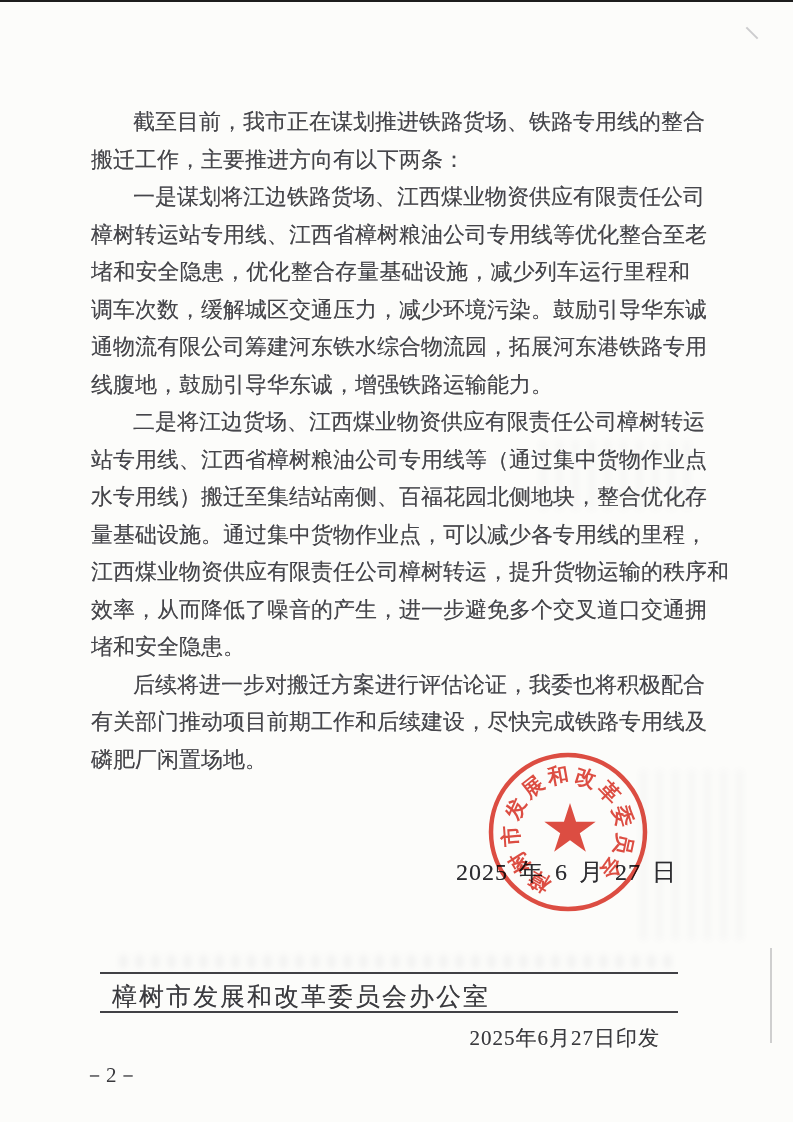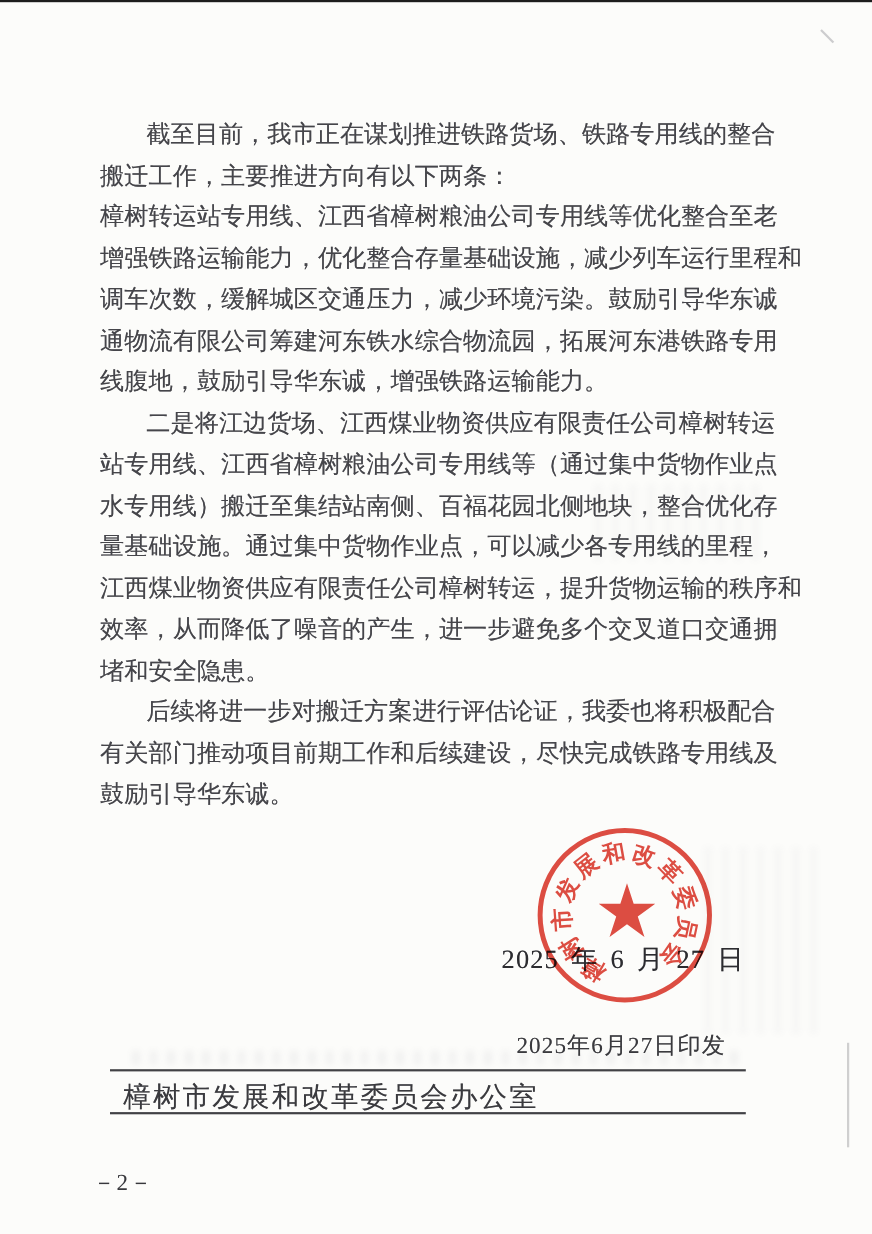--- a/index.html
+++ b/index.html
@@ -52,21 +52,21 @@
   
   .footer-rule{position:absolute;left:100px;width:578px;height:2px;background:#414145;}
   .footer-rule.top{top:972px;}
   .footer-rule.bottom{top:1011px;}
   #footer-issuer{
     position:absolute;left:112px;top:980px;
     font-size:25px;color:#3a3a3e;letter-spacing:2px;white-space:nowrap;
     text-shadow:0 0 .6px rgba(60,60,65,.5);
   }
   #footer-printdate{
-    position:absolute;right:133px;top:936px;
+    position:absolute;right:133px;top:1024px;
     font-size:21px;color:#3a3a3e;letter-spacing:1px;white-space:nowrap;
     text-shadow:0 0 .6px rgba(60,60,65,.5);
   }
   #page-number{
     position:absolute;left:84px;top:1061px;
     font-size:21px;color:#38383c;letter-spacing:1px;
   }
 </style>
 </head>
 <body>
@@ -76,35 +76,36 @@
   <div class="scan-top-edge"></div>
   <div class="scan-right-edge"></div>
   <div class="scan-scratch"></div>
   <div class="bleed b1"></div>
   <div class="bleed b2"></div>
   <div class="bleed b3"></div>
 
   <div id="body-text">
       <div class="line pfirst">截至目前，我市正在谋划推进铁路货场、铁路专用线的整合</div>
       <div class="line plast">搬迁工作，主要推进方向有以下两条：</div>
+      <div class="line pfirst">一是谋划将江边铁路货场、江西煤业物资供应有限责任公司</div>
       <div class="line">樟树转运站专用线、江西省樟树粮油公司专用线等优化整合至老</div>
-      <div class="line">增强铁路运输能力，优化整合存量基础设施，减少列车运行里程和</div>
+      <div class="line">堵和安全隐患，优化整合存量基础设施，减少列车运行里程和</div>
       <div class="line">调车次数，缓解城区交通压力，减少环境污染。鼓励引导华东诚</div>
       <div class="line">通物流有限公司筹建河东铁水综合物流园，拓展河东港铁路专用</div>
       <div class="line plast">线腹地，鼓励引导华东诚，增强铁路运输能力。</div>
       <div class="line pfirst">二是将江边货场、江西煤业物资供应有限责任公司樟树转运</div>
       <div class="line">站专用线、江西省樟树粮油公司专用线等（通过集中货物作业点</div>
       <div class="line">水专用线）搬迁至集结站南侧、百福花园北侧地块，整合优化存</div>
       <div class="line">量基础设施。通过集中货物作业点，可以减少各专用线的里程，</div>
       <div class="line">江西煤业物资供应有限责任公司樟树转运，提升货物运输的秩序和</div>
       <div class="line">效率，从而降低了噪音的产生，进一步避免多个交叉道口交通拥</div>
       <div class="line plast">堵和安全隐患。</div>
       <div class="line pfirst">后续将进一步对搬迁方案进行评估论证，我委也将积极配合</div>
       <div class="line">有关部门推动项目前期工作和后续建设，尽快完成铁路专用线及</div>
-      <div class="line plast">鼓励引导华东诚。</div>
+      <div class="line plast">磷肥厂闲置场地。</div>
     </div>
 
   <svg id="seal" viewBox="-100 -100 200 200" xmlns="http://www.w3.org/2000/svg">
     <circle r="77" fill="none" stroke-width="4.5" stroke="#dc3a2e"></circle>
     <path transform="translate(2,-2)" d="M0,-27 L6.05,-8.33 L25.68,-8.34 L9.80,3.18 L15.87,21.84 L0,10.3 L-15.87,21.84 L-9.80,3.18 L-25.68,-8.34 L-6.05,-8.33 Z" fill="#dc3a2e"></path>
     <g id="seal-arc">
         <text transform="rotate(-150) translate(0,-57)" text-anchor="middle" dominant-baseline="central" font-size="21" fill="#dc3a2e">樟</text>
         <text transform="rotate(-122) translate(0,-57)" text-anchor="middle" dominant-baseline="central" font-size="21" fill="#dc3a2e">树</text>
         <text transform="rotate(-94) translate(0,-57)" text-anchor="middle" dominant-baseline="central" font-size="21" fill="#dc3a2e">市</text>
         <text transform="rotate(-66) translate(0,-57)" text-anchor="middle" dominant-baseline="central" font-size="21" fill="#dc3a2e">发</text>

